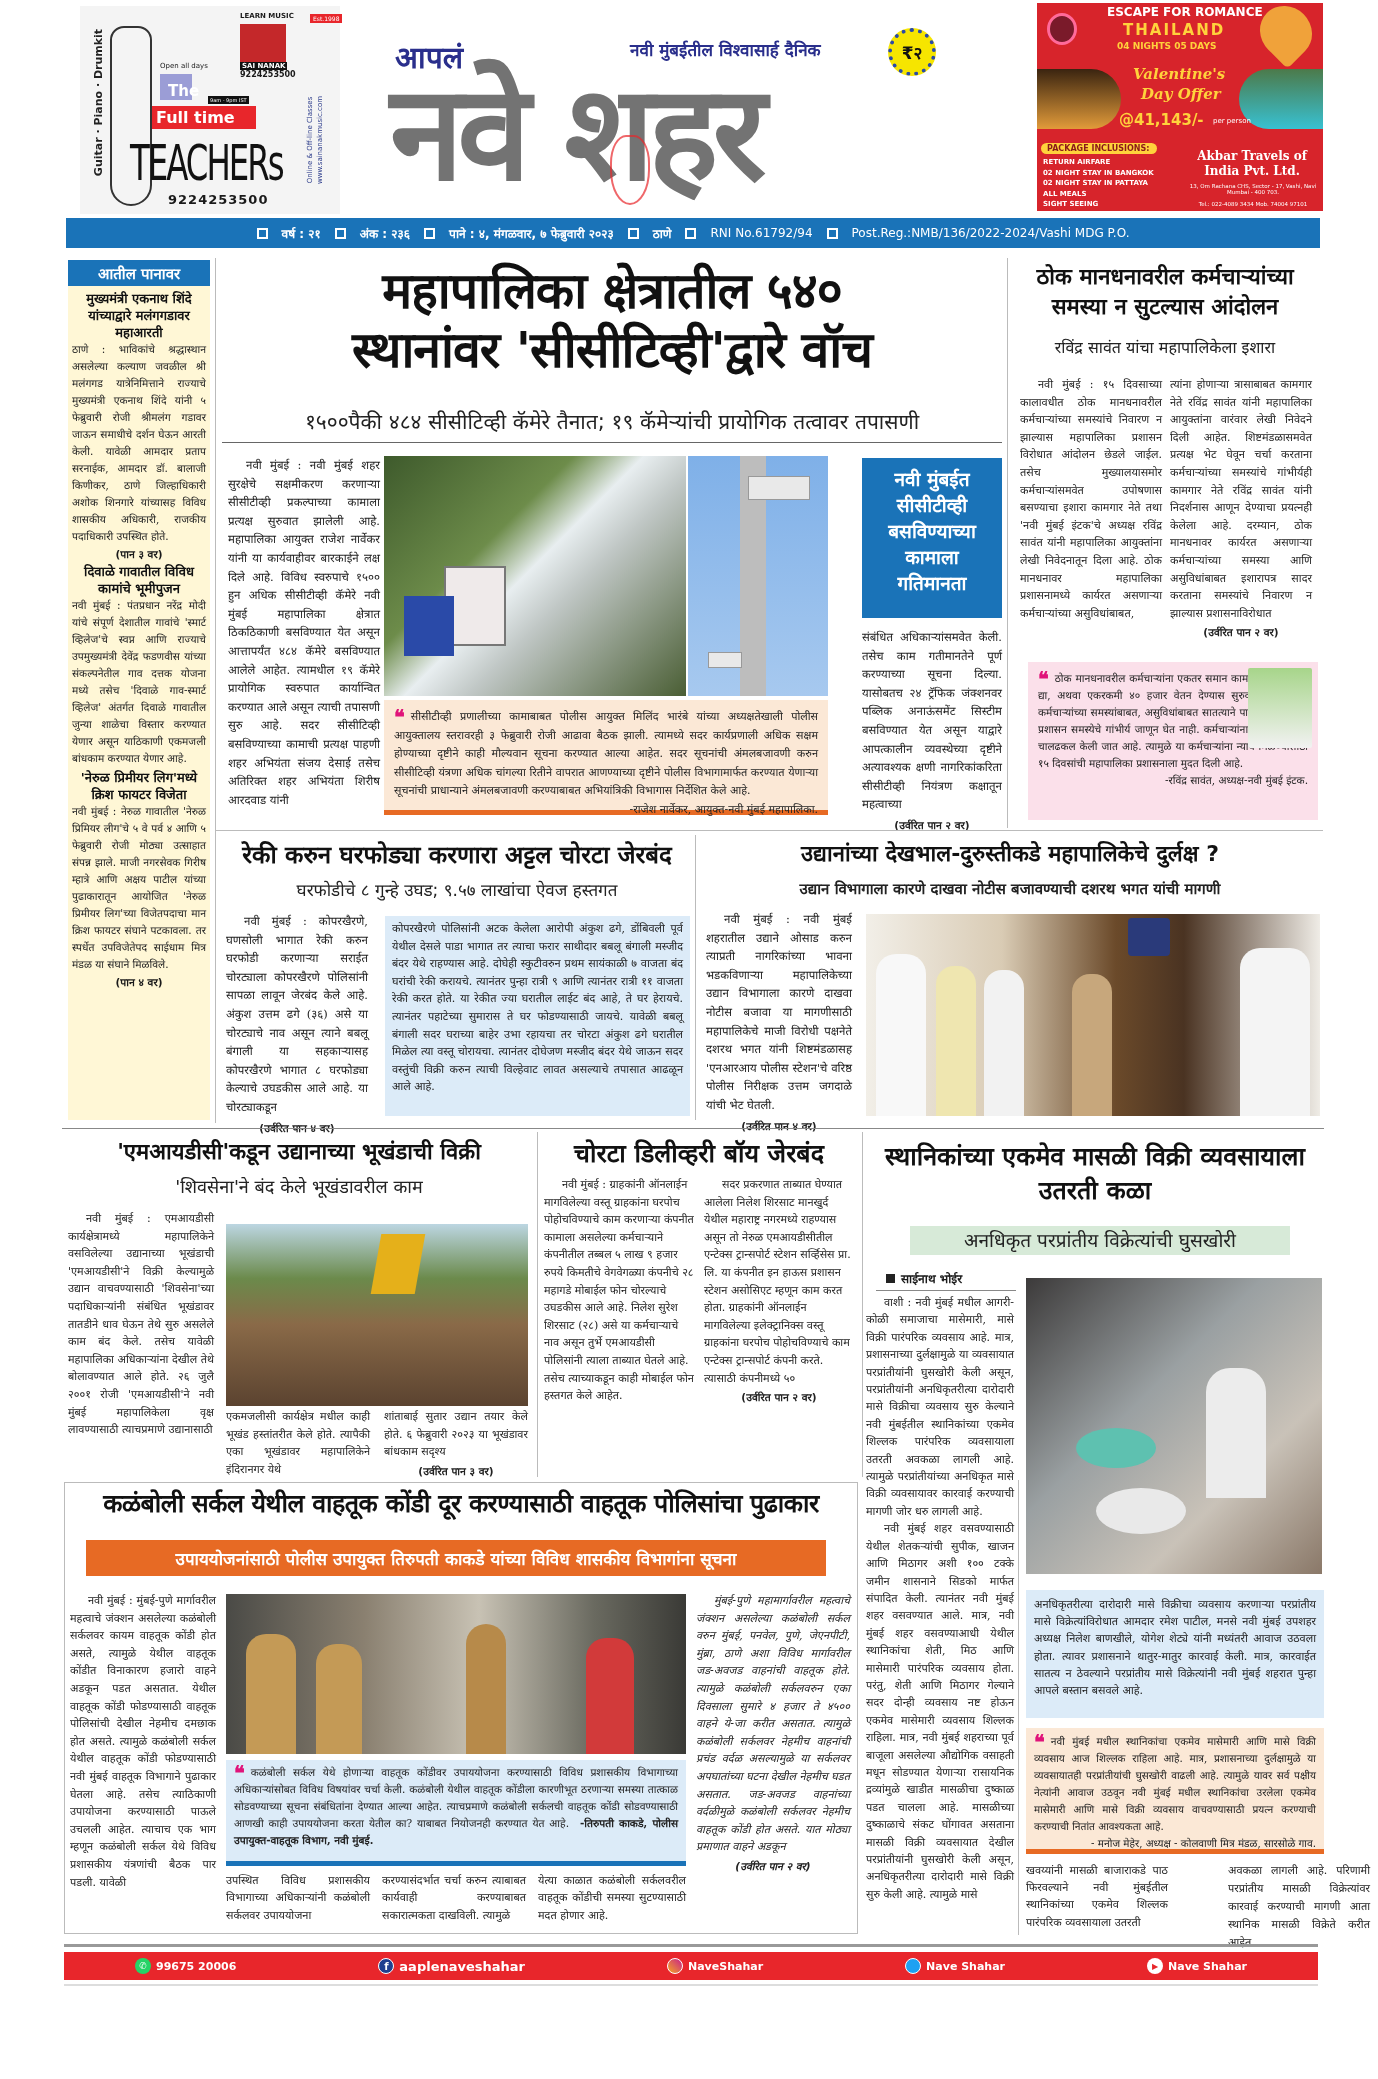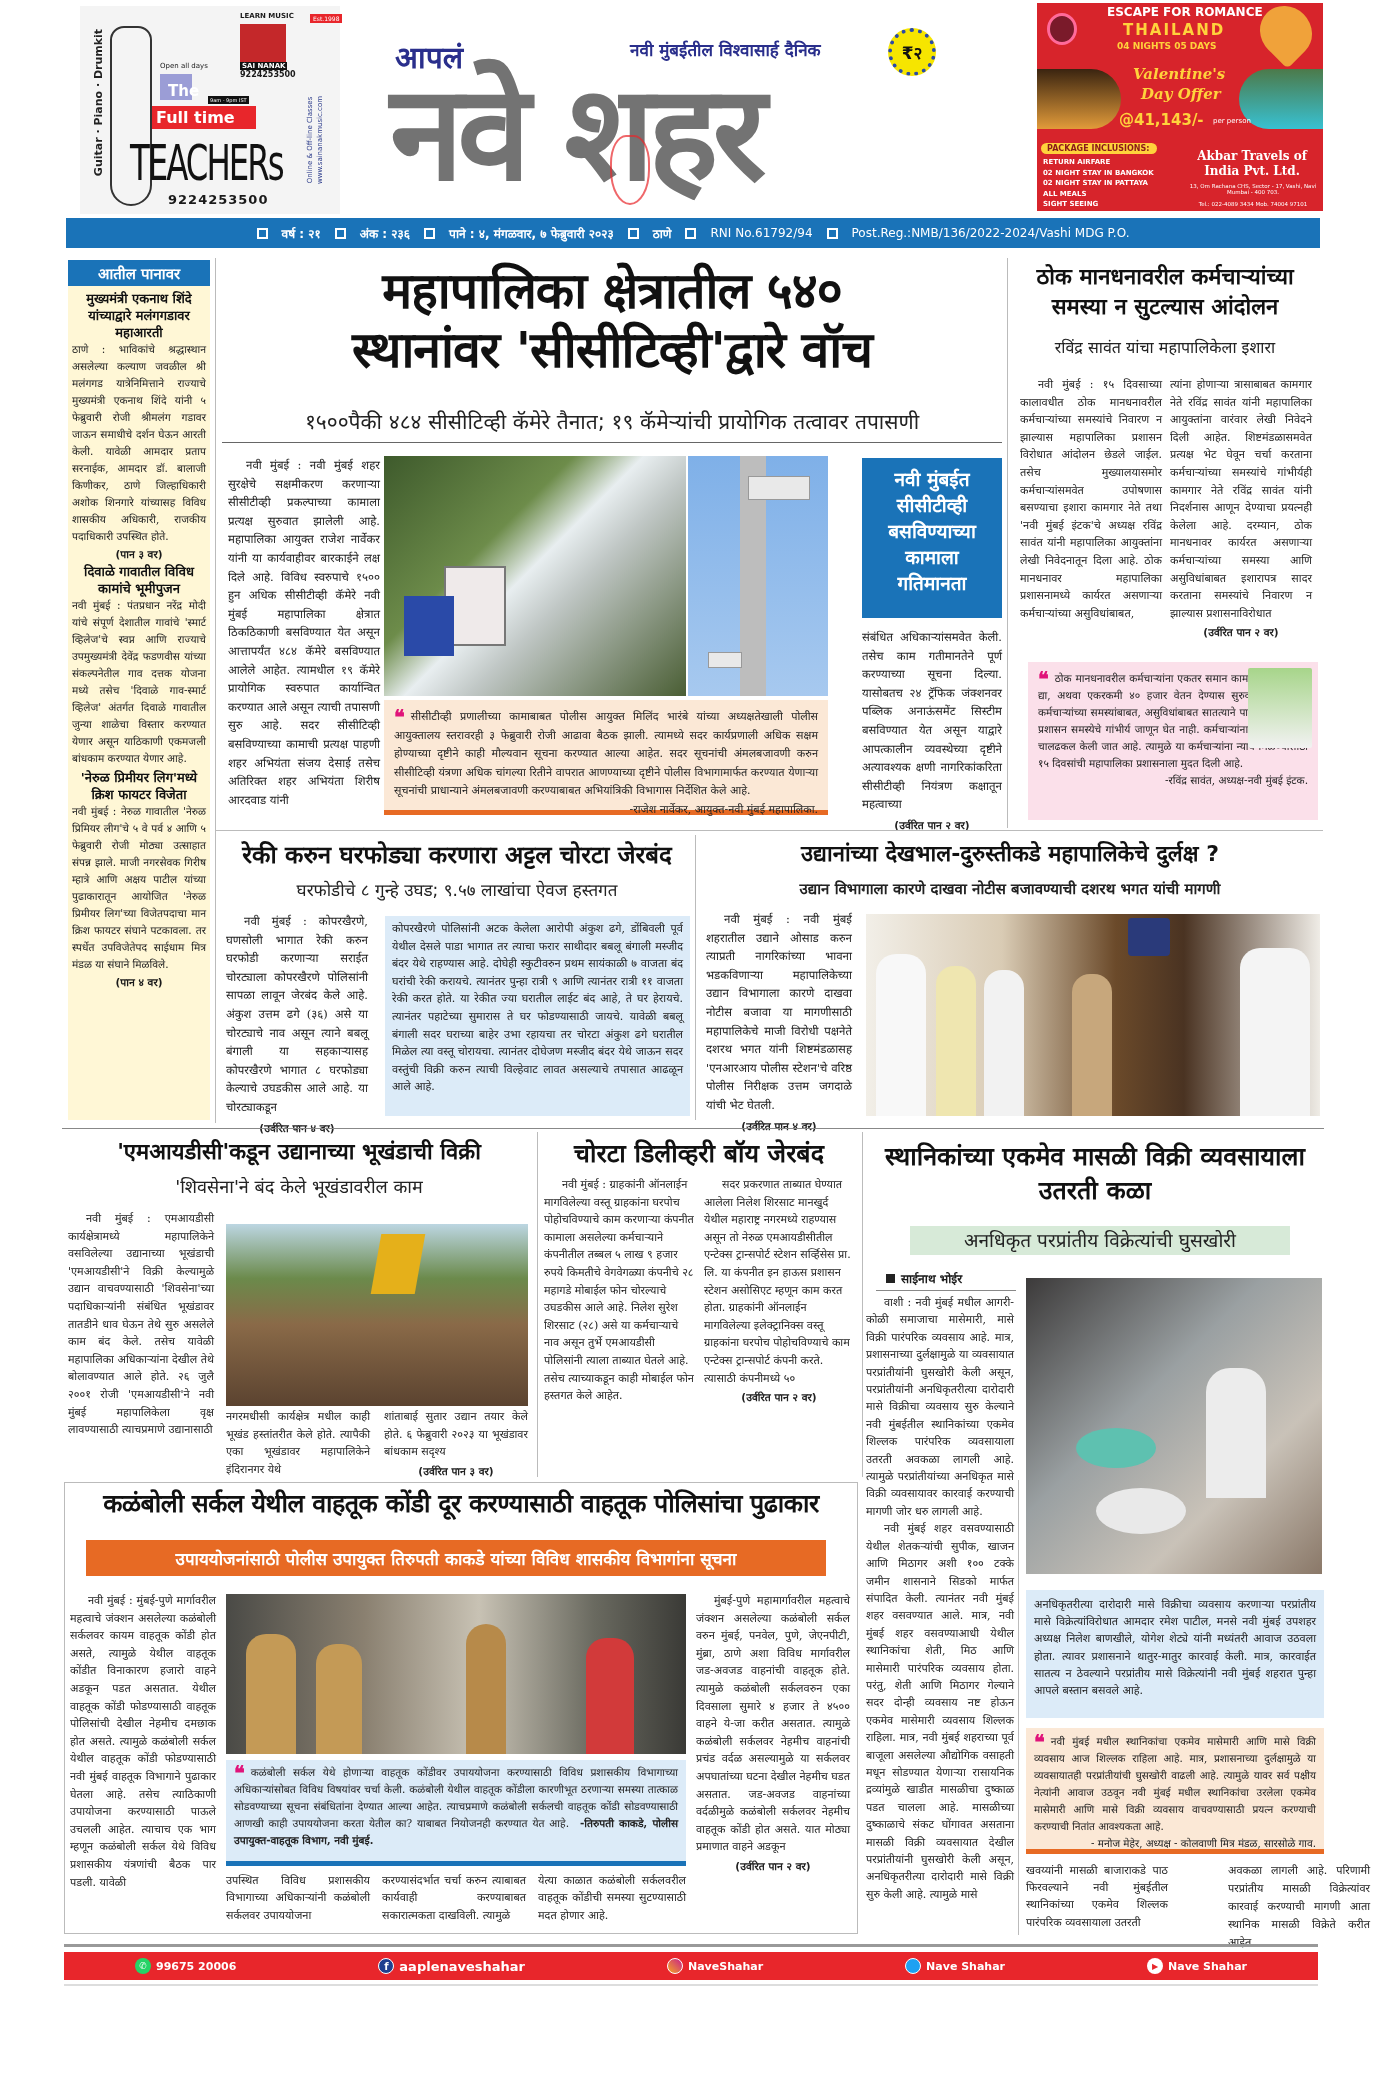--- a/index.html
+++ b/index.html
@@ -175,21 +175,21 @@
 </div>
 
 <div class="hline" style="left:62px;top:1128px;width:1262px;background:#888;"></div>
 
 <div class="abs hl" style="left:66px;top:1140px;width:466px;font-size:22px;">'एमआयडीसी'कडून उद्यानाच्या भूखंडाची विक्री</div>
 <div class="abs sub" style="left:66px;top:1176px;width:466px;font-size:18px;">'शिवसेना'ने बंद केले भूखंडावरील काम</div>
 <div class="abs txt" style="left:68px;top:1210px;width:146px;font-size:11px;line-height:17.6px;text-indent:18px;">नवी मुंबई : एमआयडीसी कार्यक्षेत्रामध्ये महापालिकेने वसविलेल्या उद्यानाच्या भूखंडाची 'एमआयडीसी'ने विक्री केल्यामुळे उद्यान वाचवण्यासाठी 'शिवसेना'च्या पदाधिकाऱ्यांनी संबंधित भूखंडावर तातडीने धाव घेऊन तेथे सुरु असलेले काम बंद केले. तसेच यावेळी महापालिका अधिकाऱ्यांना देखील तेथे बोलावण्यात आले होते. २६ जुलै २००१ रोजी 'एमआयडीसी'ने नवी मुंबई महापालिकेला वृक्ष लावण्यासाठी त्याचप्रमाणे उद्यानासाठी</div>
 <div class="photo" style="left:226px;top:1224px;width:302px;height:182px;background:linear-gradient(#bcd6e2 0%,#6b8a4b 30%,#8a6a48 55%,#5b4330 100%);">
   <div class="abs" style="left:150px;top:10px;width:44px;height:60px;background:#e5b01a;transform:skewX(-10deg);"></div>
 </div>
-<div class="abs txt" style="left:226px;top:1408px;width:144px;font-size:11px;line-height:17.6px;">नगरमधीसी कार्यक्षेत्र मधील काही भूखंड हस्तांतरीत केले होते. त्यापैकी एका भूखंडावर महापालिकेने इंदिरानगर येथे</div>
+<div class="abs txt" style="left:226px;top:1408px;width:144px;font-size:11px;line-height:17.6px;">एकमजलीसी कार्यक्षेत्र मधील काही भूखंड हस्तांतरीत केले होते. त्यापैकी एका भूखंडावर महापालिकेने इंदिरानगर येथे</div>
 <div class="abs txt" style="left:384px;top:1408px;width:144px;font-size:11px;line-height:17.6px;">
   <div>शांताबाई सुतार उद्यान तयार केले होते. ६ फेब्रुवारी २०२३ या भूखंडावर बांधकाम सदृश्य</div>
   <div class="cont">(उर्वरित पान ३ वर)</div>
 </div>
 <div class="vline" style="left:537px;top:1132px;height:345px;"></div>
 
 <div class="abs hl" style="left:540px;top:1140px;width:318px;font-size:25px;">चोरटा डिलीव्हरी बॉय जेरबंद</div>
 <div class="abs txt" style="left:544px;top:1176px;width:150px;font-size:11px;line-height:17.6px;text-align:left;text-indent:18px;">नवी मुंबई : ग्राहकांनी ऑनलाईन मागविलेल्या वस्तू ग्राहकांना घरपोच पोहोचविण्याचे काम करणाऱ्या कंपनीत कामाला असलेल्या कर्मचाऱ्याने कंपनीतील तब्बल ५ लाख ९ हजार रुपये किमतीचे वेगवेगळ्या कंपनीचे २८ महागडे मोबाईल फोन चोरल्याचे उघडकीस आले आहे. निलेश सुरेश शिरसाट (२८) असे या कर्मचाऱ्याचे नाव असून तुर्भे एमआयडीसी पोलिसांनी त्याला ताब्यात घेतले आहे. तसेच त्याच्याकडून काही मोबाईल फोन हस्तगत केले आहेत.</div>
 <div class="abs txt" style="left:704px;top:1176px;width:150px;font-size:11px;line-height:17.6px;text-align:left;">
   <div style="text-indent:18px;">सदर प्रकरणात ताब्यात घेण्यात आलेला निलेश शिरसाट मानखुर्द येथील महाराष्ट्र नगरमध्ये राहण्यास असून तो नेरुळ एमआयडीसीतील एन्टेक्स ट्रान्सपोर्ट स्टेशन सर्व्हिसेस प्रा. लि. या कंपनीत इन हाऊस प्रशासन स्टेशन असोसिएट म्हणून काम करत होता. ग्राहकांनी ऑनलाईन मागविलेल्या इलेक्ट्रानिक्स वस्तू ग्राहकांना घरपोच पोहोचविण्याचे काम एन्टेक्स ट्रान्सपोर्ट कंपनी करते. त्यासाठी कंपनीमध्ये ५०</div>
@@ -231,21 +231,21 @@
   <div class="abs" style="left:240px;top:30px;width:40px;height:130px;background:#b78a4a;border-radius:20px 20px 0 0;"></div>
   <div class="abs" style="left:360px;top:44px;width:48px;height:116px;background:#d23a3a;border-radius:20px 20px 0 0;"></div>
 </div>
 <div class="quote" style="left:226px;top:1760px;width:460px;height:106px;background:#dcebf8;border-bottom:5px solid #1a73b8;font-size:10.5px;line-height:17px;padding:4px 8px;">
   <span class="qmark">❝</span><span>कळंबोली सर्कल येथे होणाऱ्या वाहतूक कोंडीवर उपाययोजना करण्यासाठी विविध प्रशासकीय विभागाच्या अधिकाऱ्यांसोबत विविध विषयांवर चर्चा केली. कळंबोली येथील वाहतूक कोंडीला कारणीभूत ठरणाऱ्या समस्या तात्काळ सोडवण्याच्या सूचना संबंधितांना देण्यात आल्या आहेत. त्याचप्रमाणे कळंबोली सर्कलची वाहतूक कोंडी सोडवण्यासाठी आणखी काही उपाययोजना करता येतील का? याबाबत नियोजनही करण्यात येत आहे.</span>
   <span class="sig" style="display:inline;margin-left:6px;font-weight:bold;">-तिरुपती काकडे, पोलीस उपायुक्त-वाहतूक विभाग, नवी मुंबई.</span>
 </div>
 <div class="abs txt" style="left:226px;top:1872px;width:144px;font-size:11px;line-height:17.4px;">उपस्थित विविध प्रशासकीय विभागाच्या अधिकाऱ्यांनी कळंबोली सर्कलवर उपाययोजना</div>
 <div class="abs txt" style="left:382px;top:1872px;width:144px;font-size:11px;line-height:17.4px;">करण्यासंदर्भात चर्चा करुन त्याबाबत कार्यवाही करण्याबाबत सकारात्मकता दाखविली. त्यामुळे</div>
 <div class="abs txt" style="left:538px;top:1872px;width:148px;font-size:11px;line-height:17.4px;">येत्या काळात कळंबोली सर्कलवरील वाहतूक कोंडीची समस्या सुटण्यासाठी मदत होणार आहे.</div>
-<div class="abs txt" style="left:696px;top:1592px;width:154px;font-size:11px;line-height:17.6px;">
+<div class="abs txt" style="left:696px;top:1592px;width:154px;font-size:11px;line-height:17.6px;font-style:italic;">
   <div style="text-indent:18px;">मुंबई-पुणे महामार्गावरील महत्वाचे जंक्शन असलेल्या कळंबोली सर्कल वरुन मुंबई, पनवेल, पुणे, जेएनपीटी, मुंब्रा, ठाणे अशा विविध मार्गावरील जड-अवजड वाहनांची वाहतूक होते. त्यामुळे कळंबोली सर्कलवरुन एका दिवसाला सुमारे ४ हजार ते ४५०० वाहने ये-जा करीत असतात. त्यामुळे कळंबोली सर्कलवर नेहमीच वाहनांची प्रचंड वर्दळ असल्यामुळे या सर्कलवर अपघातांच्या घटना देखील नेहमीच घडत असतात. जड-अवजड वाहनांच्या वर्दळीमुळे कळंबोली सर्कलवर नेहमीच वाहतूक कोंडी होत असते. यात मोठ्या प्रमाणात वाहने अडकून</div>
   <div class="cont">(उर्वरित पान २ वर)</div>
 </div>
 <div class="vline" style="left:1018px;top:1480px;height:455px;"></div>
 
 <div class="hline" style="left:64px;top:1944px;width:1254px;height:3px;background:#999;"></div>
 <div class="abs" style="left:64px;top:1952px;width:1254px;height:28px;background:#e8262b;display:flex;align-items:center;justify-content:space-around;color:#fff;font-weight:bold;font-size:11px;">
   <div style="display:flex;align-items:center;gap:5px;">
     <span style="width:16px;height:16px;border-radius:50%;background:#25d366;display:inline-flex;align-items:center;justify-content:center;font-size:9px;">✆</span>
     <span>99675 20006</span>

